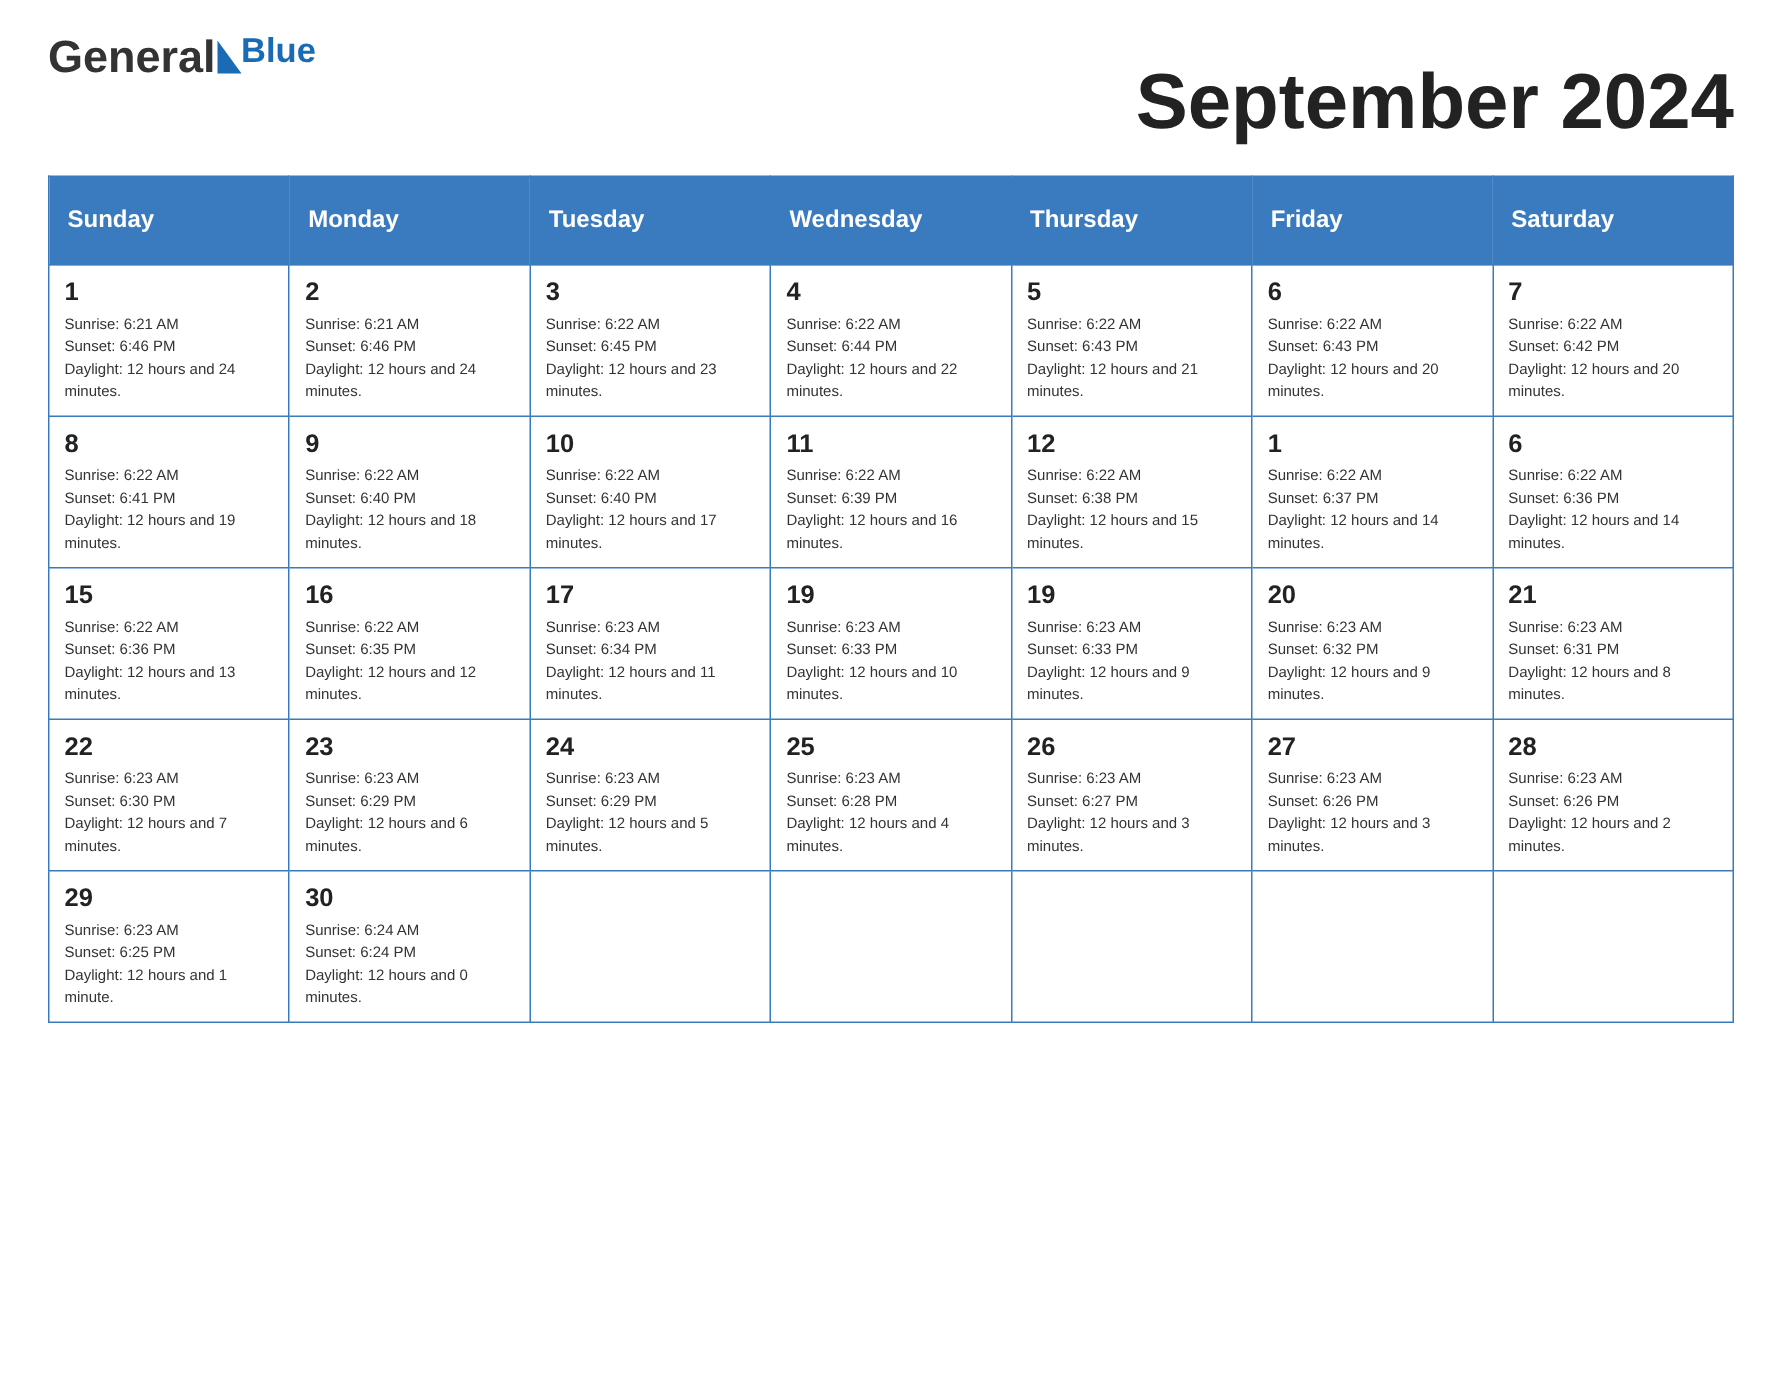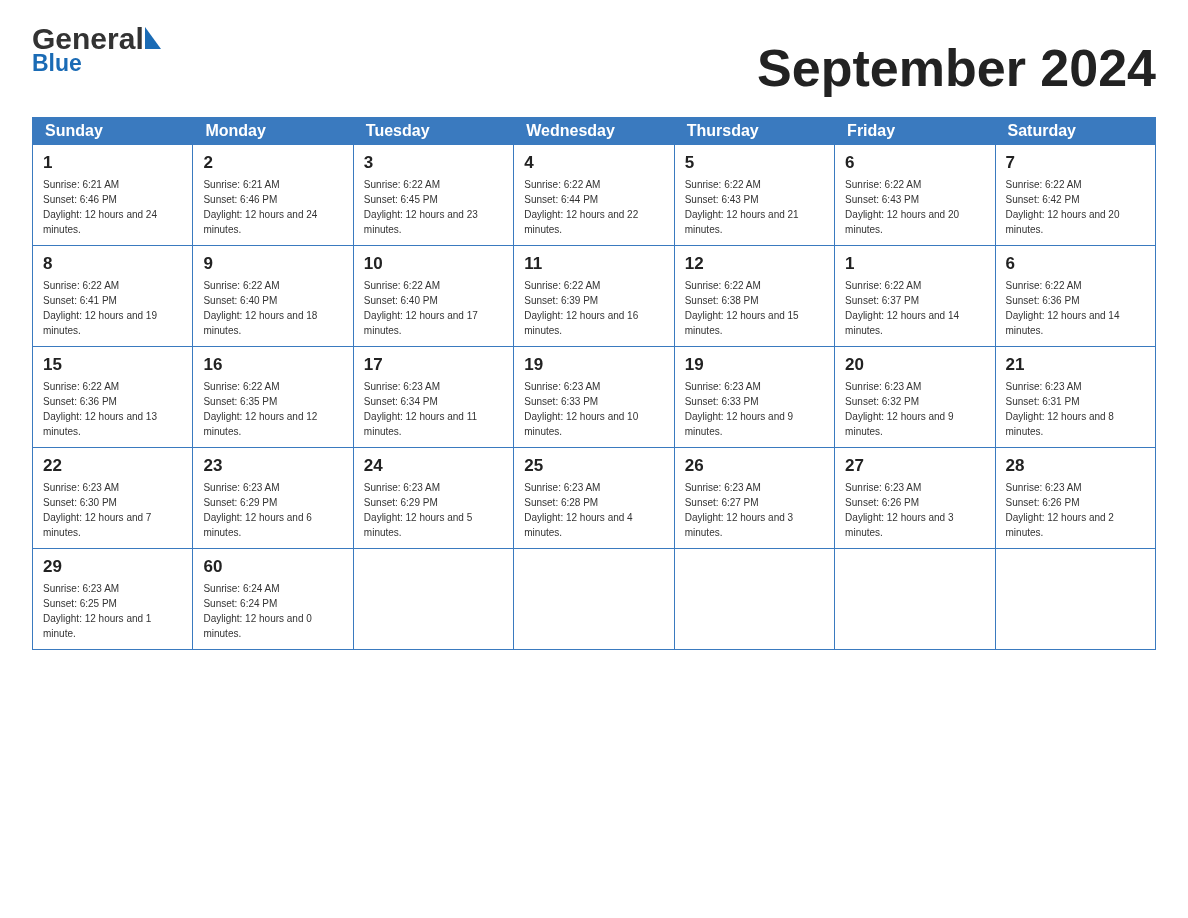--- a/index.html
+++ b/index.html
@@ -32,21 +32,21 @@
       margin-top: 4px;
     }
     .calendar {
       width: 100%;
       border-collapse: collapse;
       border: 1px solid #3a7abf;
     }
     .calendar th {
       background-color: #3a7abf;
       color: #fff;
-      padding: 4px 12px;
+      padding: 20px 12px;
       font-size: 16px;
       font-weight: bold;
       text-align: left;
       border: 1px solid #3a7abf;
     }
     .calendar td {
       vertical-align: top;
       padding: 8px 10px;
       border: 1px solid #3a7abf;
       width: 14.28%;
@@ -65,21 +65,21 @@
       font-size: 10px;
       line-height: 1.5;
       color: #333;
     }
     .empty-cell {
       background: #fff;
     }
     
     .logo-wrapper {
       display: flex;
-      flex-direction: column;
+      flex-direction: row;
       line-height: 1;
     }
     .logo-line1 {
       display: flex;
       align-items: center;
       font-size: 30px;
       font-weight: bold;
       color: #333;
     }
     .logo-line1 .blue-arrow {
@@ -248,21 +248,21 @@
           <div class="day-num">28</div>
           <div class="day-detail">Sunrise: 6:23 AM<br>Sunset: 6:26 PM<br>Daylight: 12 hours and 2 minutes.</div>
         </td>
       </tr>
       <tr>
         <td>
           <div class="day-num">29</div>
           <div class="day-detail">Sunrise: 6:23 AM<br>Sunset: 6:25 PM<br>Daylight: 12 hours and 1 minute.</div>
         </td>
         <td>
-          <div class="day-num">60</div>
+          <div class="day-num">30</div>
           <div class="day-detail">Sunrise: 6:24 AM<br>Sunset: 6:24 PM<br>Daylight: 12 hours and 0 minutes.</div>
         </td>
         <td class="empty-cell"></td>
         <td class="empty-cell"></td>
         <td class="empty-cell"></td>
         <td class="empty-cell"></td>
         <td class="empty-cell"></td>
       </tr>
     </tbody>
 </table>

